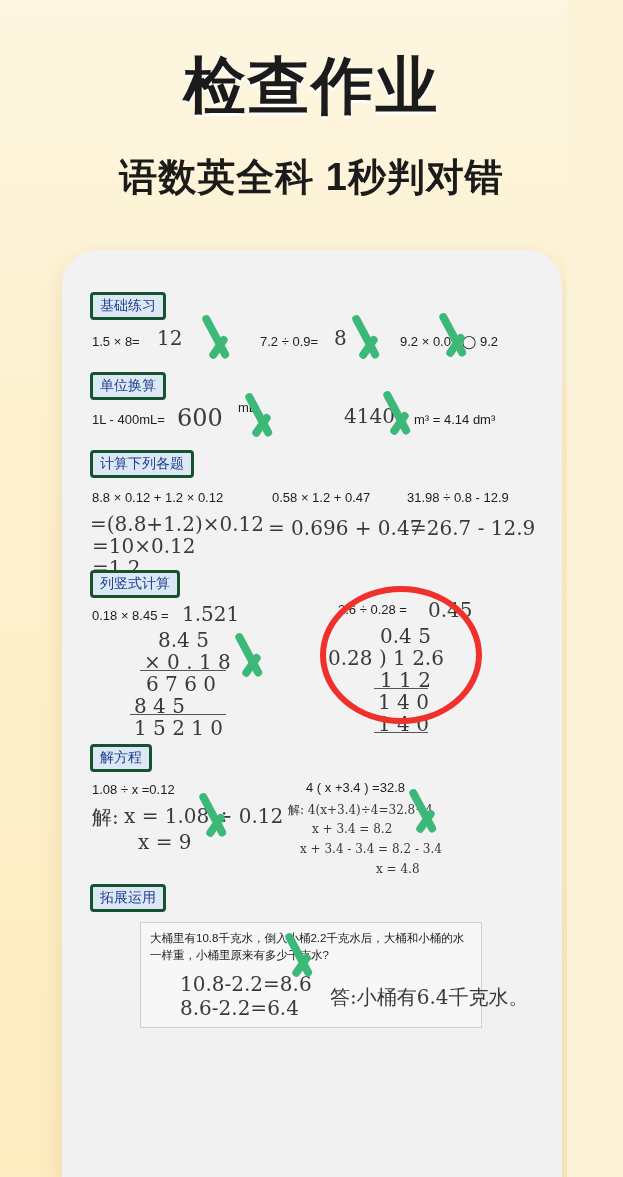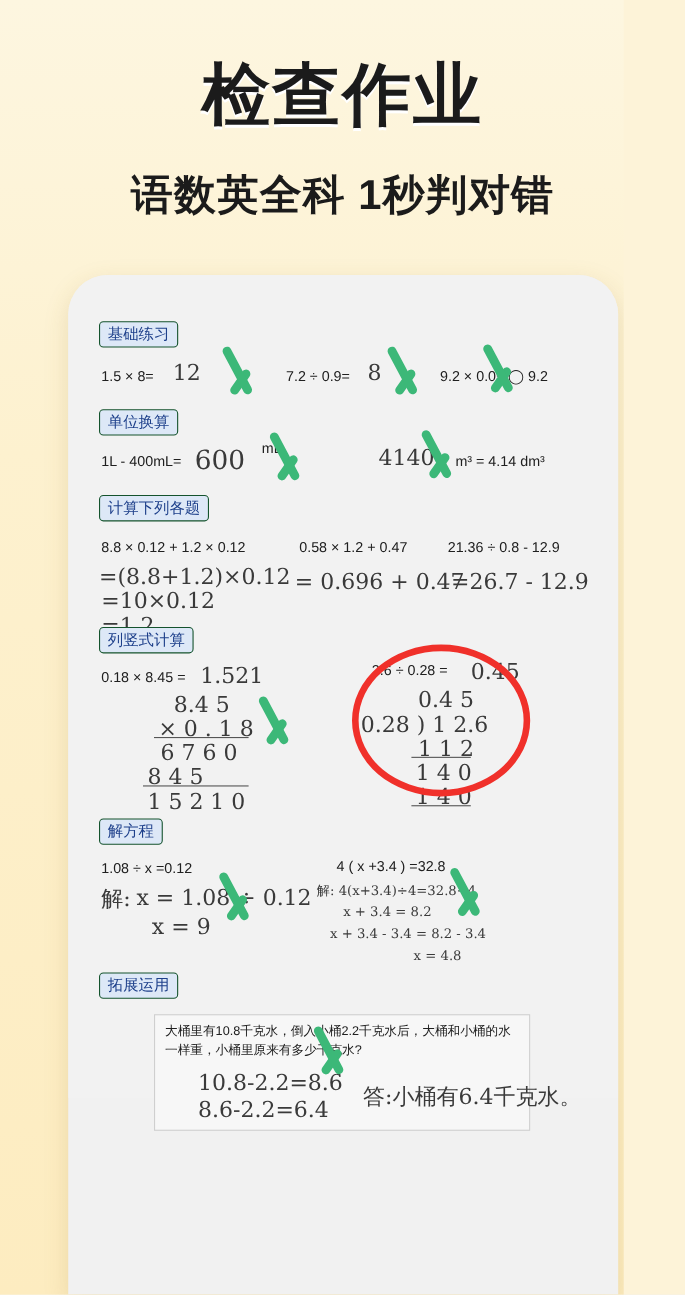--- a/index.html
+++ b/index.html
@@ -62,21 +62,21 @@
     width: 500px;
     height: 748px;
     background: #f2f2f2;
   }
   
   .sect {
     position: absolute;
     font-size: 14px;
     color: #1d3f8a;
     background: #dde8f7;
-    border: 1px solid #14532d;
+    border: 3px solid #14532d;
     border-radius: 4px;
     padding: 2px 7px;
     white-space: nowrap;
   }
   .pq {
     position: absolute;
     font-size: 13px;
     color: #202020;
     white-space: nowrap;
   }
@@ -249,21 +249,21 @@
       <div class="hw" style="top:154px;left:282px;font-size:20px;">4140</div>
       <div class="pq" style="top:162px;left:352px;">m³ = 4.14 dm³</div>
       <div class="check" style="top:158px;left:326px;">
           <i></i>
           <b></b>
         </div>
 
       <div class="sect" style="top:200px;left:28px;">计算下列各题</div>
       <div class="pq" style="top:240px;left:30px;">8.8 × 0.12 + 1.2 × 0.12</div>
       <div class="pq" style="top:240px;left:210px;">0.58 × 1.2 + 0.47</div>
-      <div class="pq" style="top:240px;left:345px;">21.36 ÷ 0.8 - 12.9</div>
+      <div class="pq" style="top:240px;left:345px;">31.98 ÷ 0.8 - 12.9</div>
 
       <div class="hw" style="top:262px;left:28px;">=(8.8+1.2)×0.12</div>
       <div class="hw" style="top:284px;left:30px;">=10×0.12</div>
       <div class="hw" style="top:306px;left:30px;">=1.2</div>
       <div class="hw" style="top:266px;left:206px;">= 0.696 + 0.47</div>
       <div class="hw" style="top:266px;left:348px;">=26.7 - 12.9</div>
 
       <div class="sect" style="top:320px;left:28px;">列竖式计算</div>
       <div class="pq" style="top:358px;left:30px;">0.18 × 8.45 =</div>
       <div class="hw" style="top:352px;left:120px;">1.521</div>

